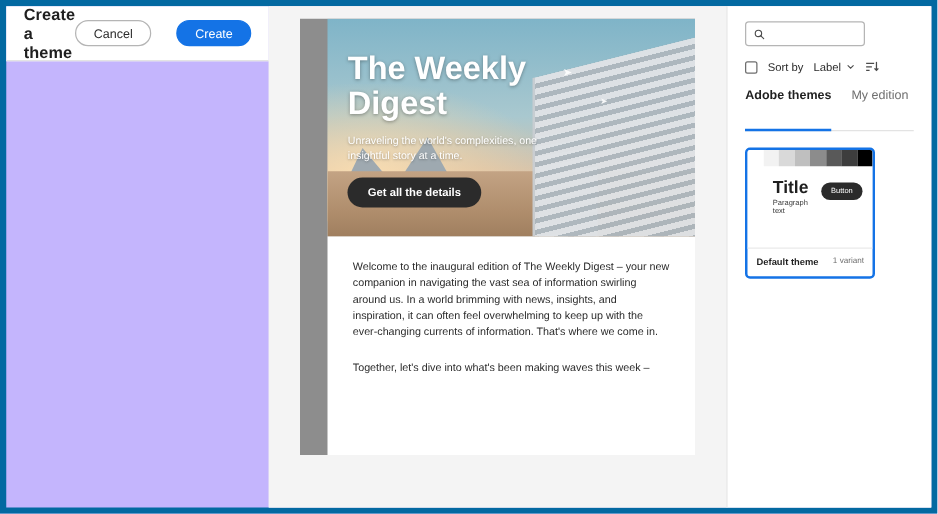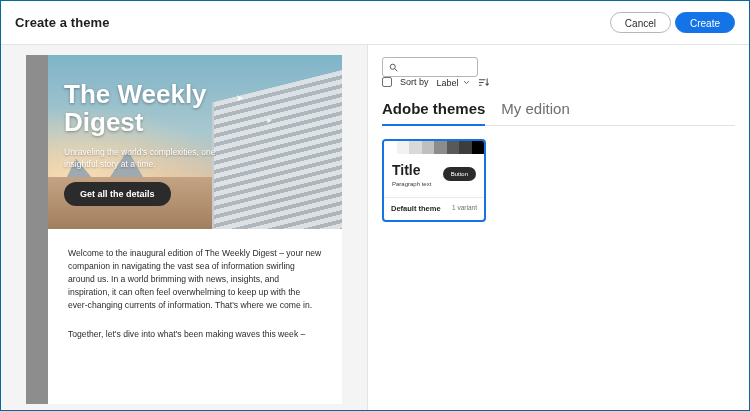--- a/index.html
+++ b/index.html
@@ -12,24 +12,24 @@
     height: 411px;
     font-family: "Liberation Sans", sans-serif;
     color: #1f1f1f;
     overflow: hidden;
   }
   .app {
     position: relative;
     width: 750px;
     height: 411px;
     box-sizing: border-box;
-    border: 1px solid #0369a1;
-    background: #3b82f6;
-    display: flex;
-    flex-direction: column;
+    border: 5px solid #0369a1;
+    background: #c4b5fd;
+    display: flex;
+    flex-direction: row;
   }
 
   
   .header {
     height: 44px;
     flex: 0 0 44px;
     border-bottom: 1px solid #e3e3e3;
     display: flex;
     align-items: center;
     justify-content: space-between;
@@ -39,21 +39,21 @@
   }
   .header-title {
     font-size: 13px;
     font-weight: bold;
     color: #1f1f1f;
     letter-spacing: 0.1px;
   }
   .header-actions {
     display: flex;
     align-items: center;
-    gap: 4px;
+    gap: 20px;
   }
   .btn {
     font-family: "Liberation Sans", sans-serif;
     font-size: 10px;
     border-radius: 20px;
     padding: 0 14px;
     height: 21px;
     line-height: 21px;
     box-sizing: border-box;
     cursor: default;
@@ -268,21 +268,23 @@
     flex: 1 1 auto;
     background: transparent;
     color: #2b2b2b;
     padding: 0;
     margin-left: 5px;
     min-width: 0;
   }
   .icon-svg { display: block; }
 
   .sort-row {
-    display: flex;
+    margin-top: 11px;
+    display: flex;
+    align-items: center;
     gap: 8px;
   }
   .checkbox {
     width: 10px;
     height: 10px;
     border: 1px solid #6e6e6e;
     border-radius: 2px;
     background: #ffffff;
     box-sizing: border-box;
   }
@@ -297,25 +299,24 @@
     font-size: 9px;
     color: #2b2b2b;
   }
   .tabs {
     margin-top: 12px;
     display: flex;
     gap: 16px;
     border-bottom: 1px solid #e3e3e3;
   }
   .tab {
-    font-size: 15px;
+    font-size: 10px;
     color: #6e6e6e;
-    padding-bottom: 8px;
+    padding-bottom: 22px;
     position: relative;
-    text-align: right;
   }
   .tab.active {
     color: #1f1f1f;
     font-weight: bold;
   }
   .tab.active:after {
     content: "";
     position: absolute;
     left: 0; right: 0; bottom: -1px;
     height: 2px;
@@ -336,22 +337,22 @@
     box-sizing: border-box;
     overflow: hidden;
   }
   .swatches {
     display: flex;
     height: 13px;
   }
   .swatch { flex: 1 1 auto; }
   .theme-preview {
     background: #ffffff;
-    padding: 9px 8px 10px 8px;
-    height: 44px;
+    padding: 9px 8px 10px 20px;
+    height: 66px;
     box-sizing: border-box;
     display: flex;
     align-items: flex-start;
     justify-content: space-between;
     border-bottom: 1px solid #eaeaea;
   }
   .theme-title {
     font-size: 14px;
     font-weight: bold;
     color: #1f1f1f;

